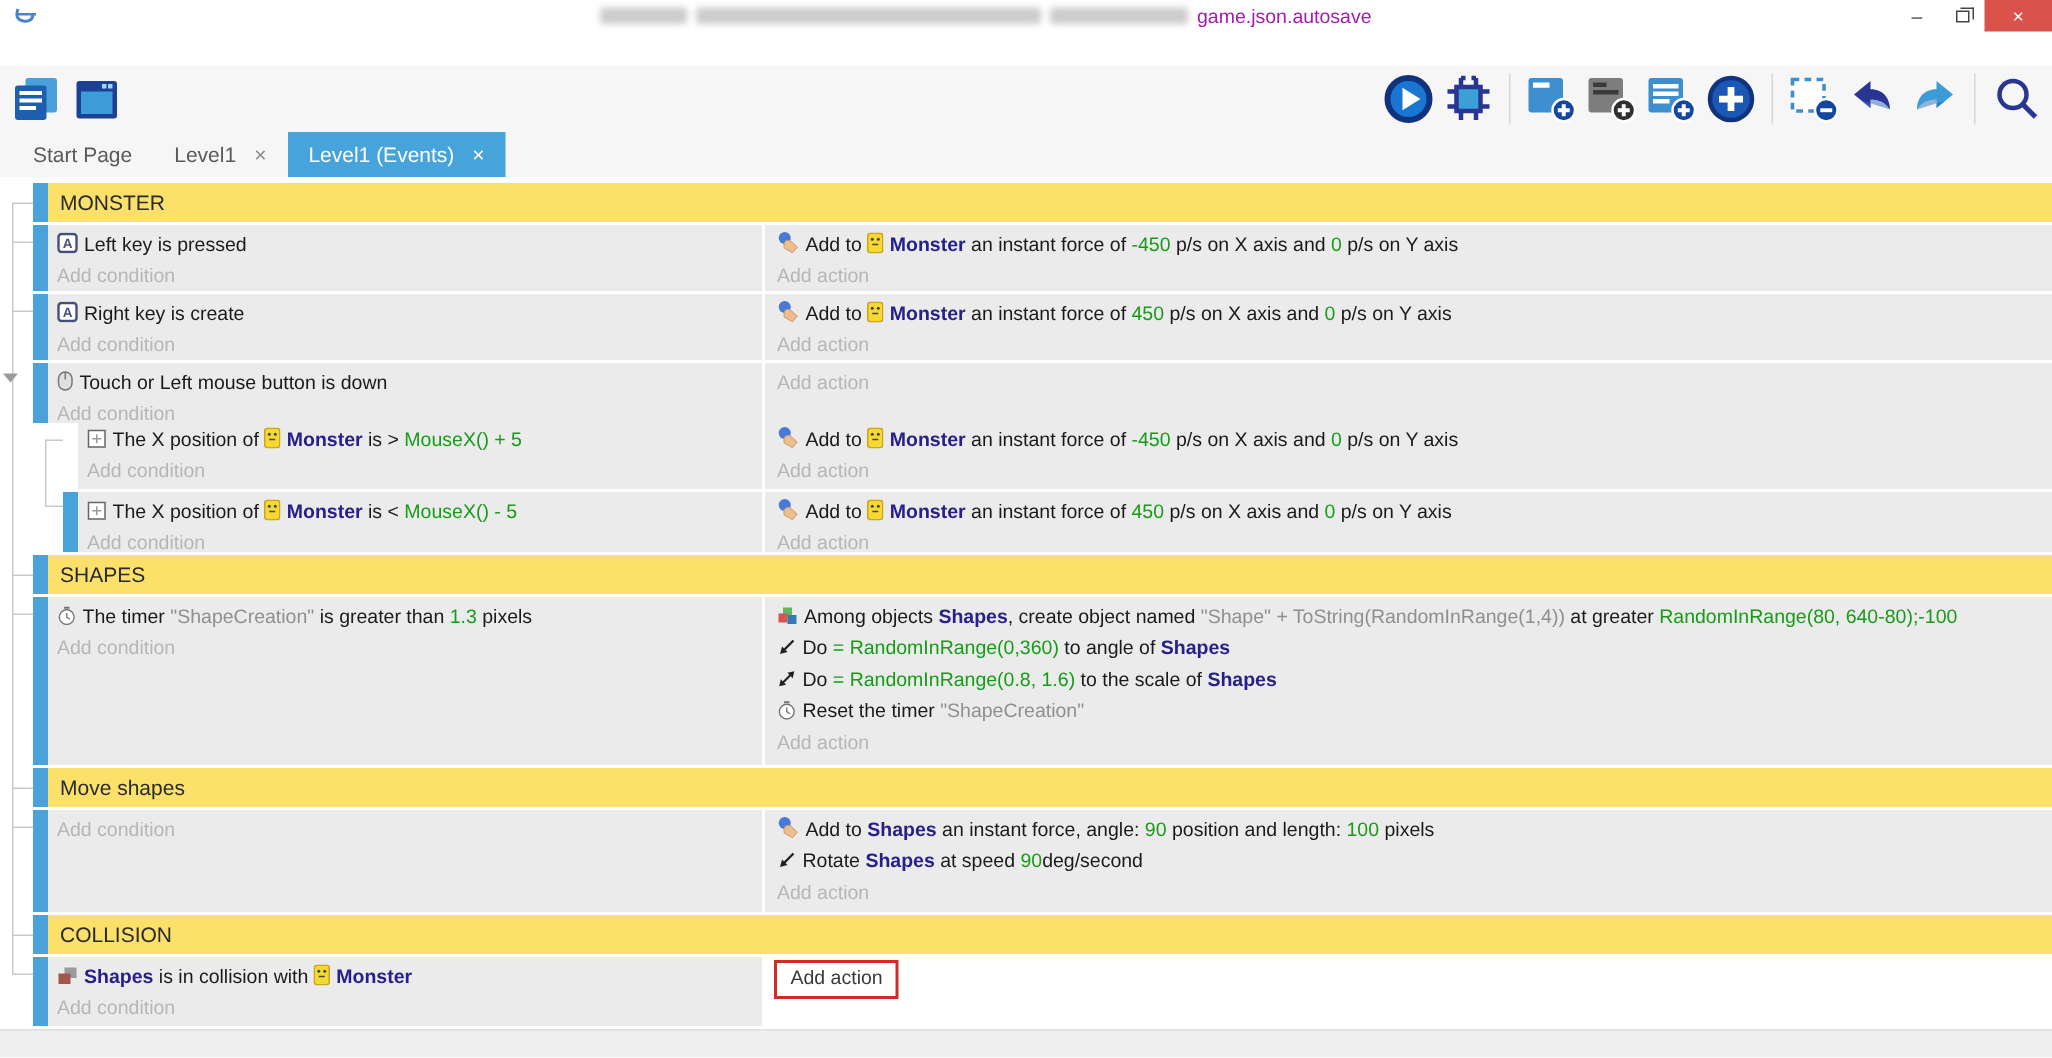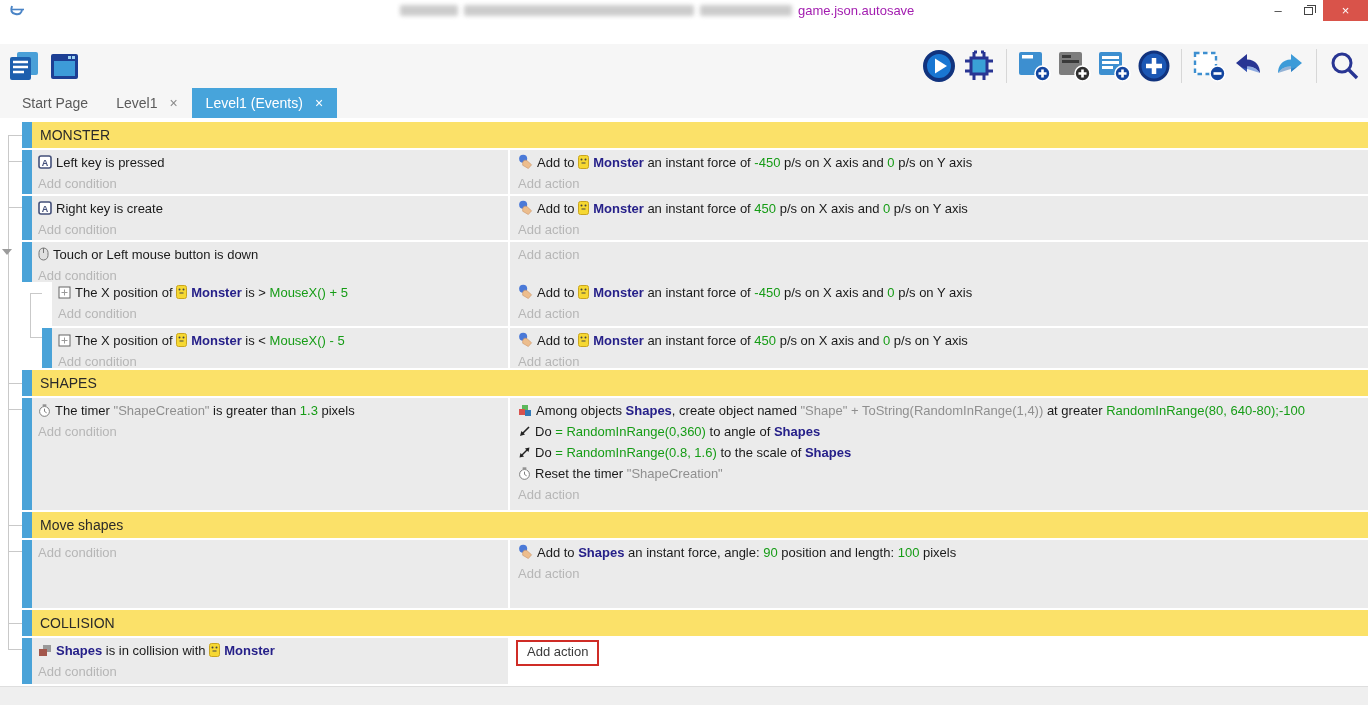--- a/index.html
+++ b/index.html
@@ -407,20 +407,24 @@
       <div class="ebar"></div>
       <div class="ccell">
         <div class="line ph">Add condition</div>
       </div>
       <div class="gap2"></div>
       <div class="acell">
         <div class="line"><span class="ic"><svg width="15" height="15" viewBox="0 0 16 16">
                 <circle cx="5.5" cy="5" r="4.3" fill="#4a79d8"></circle>
                 <path d="M5 9 q1-3.5 4.5-2 l5 4.5 -3.5 4 -6-3.5 z" fill="#ecbd8d" stroke="#c98f5f" stroke-width="0.6"></path>
               </svg></span><span>Add to </span><span class="obj">Shapes</span><span> an instant force, angle: </span><span class="val">90</span><span> position and length: </span><span class="val">100</span><span> pixels</span></div>
+        <div class="line"><span class="ic"><svg width="13" height="13" viewBox="0 0 13 13">
+                <path d="M11 2 L4 9" stroke="#222" stroke-width="1.6"></path>
+                <path d="M2 11 l1.4-5 3.6 3.6 z" fill="#222"></path>
+              </svg></span><span>Rotate </span><span class="obj">Shapes</span><span> at speed </span><span class="val">90</span><span>deg/second</span></div>
         <div class="line ph">Add action</div>
       </div>
     </div>
 
     <div class="block" style="top:492px; height:26px;">
       <div class="ebar"></div>
       <div class="group-head">COLLISION</div>
     </div>
 
     <div class="block" style="top:520px; height:46px;">

